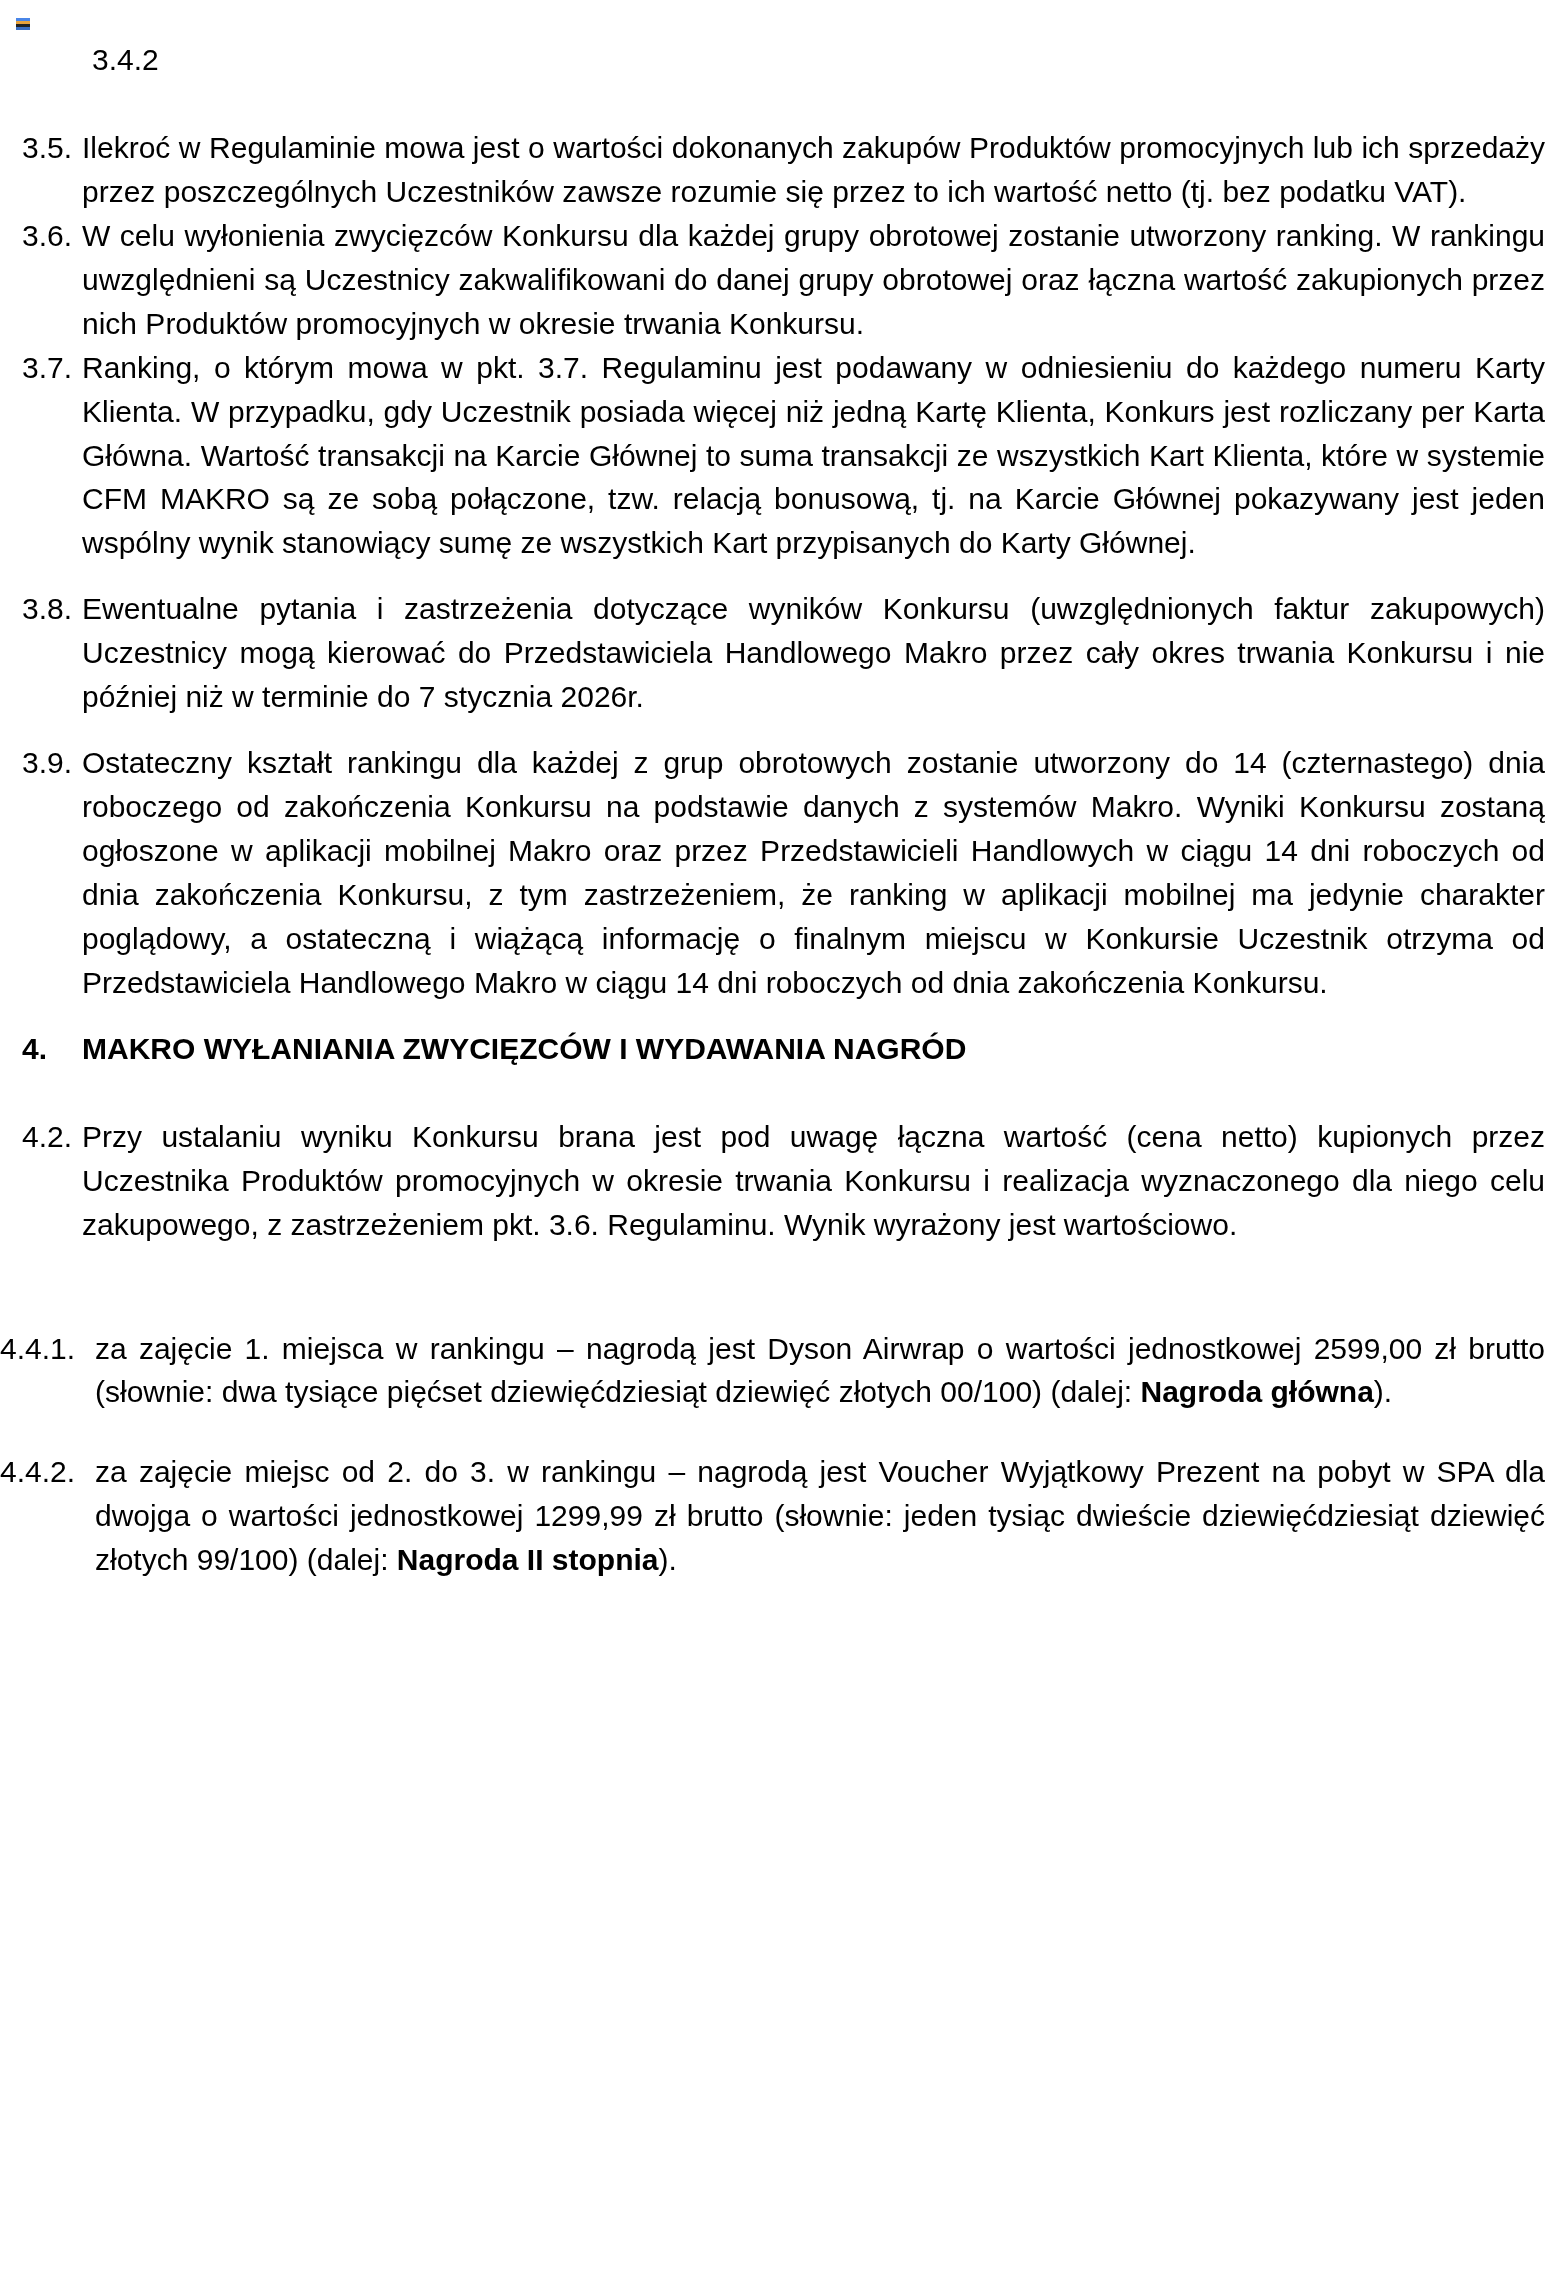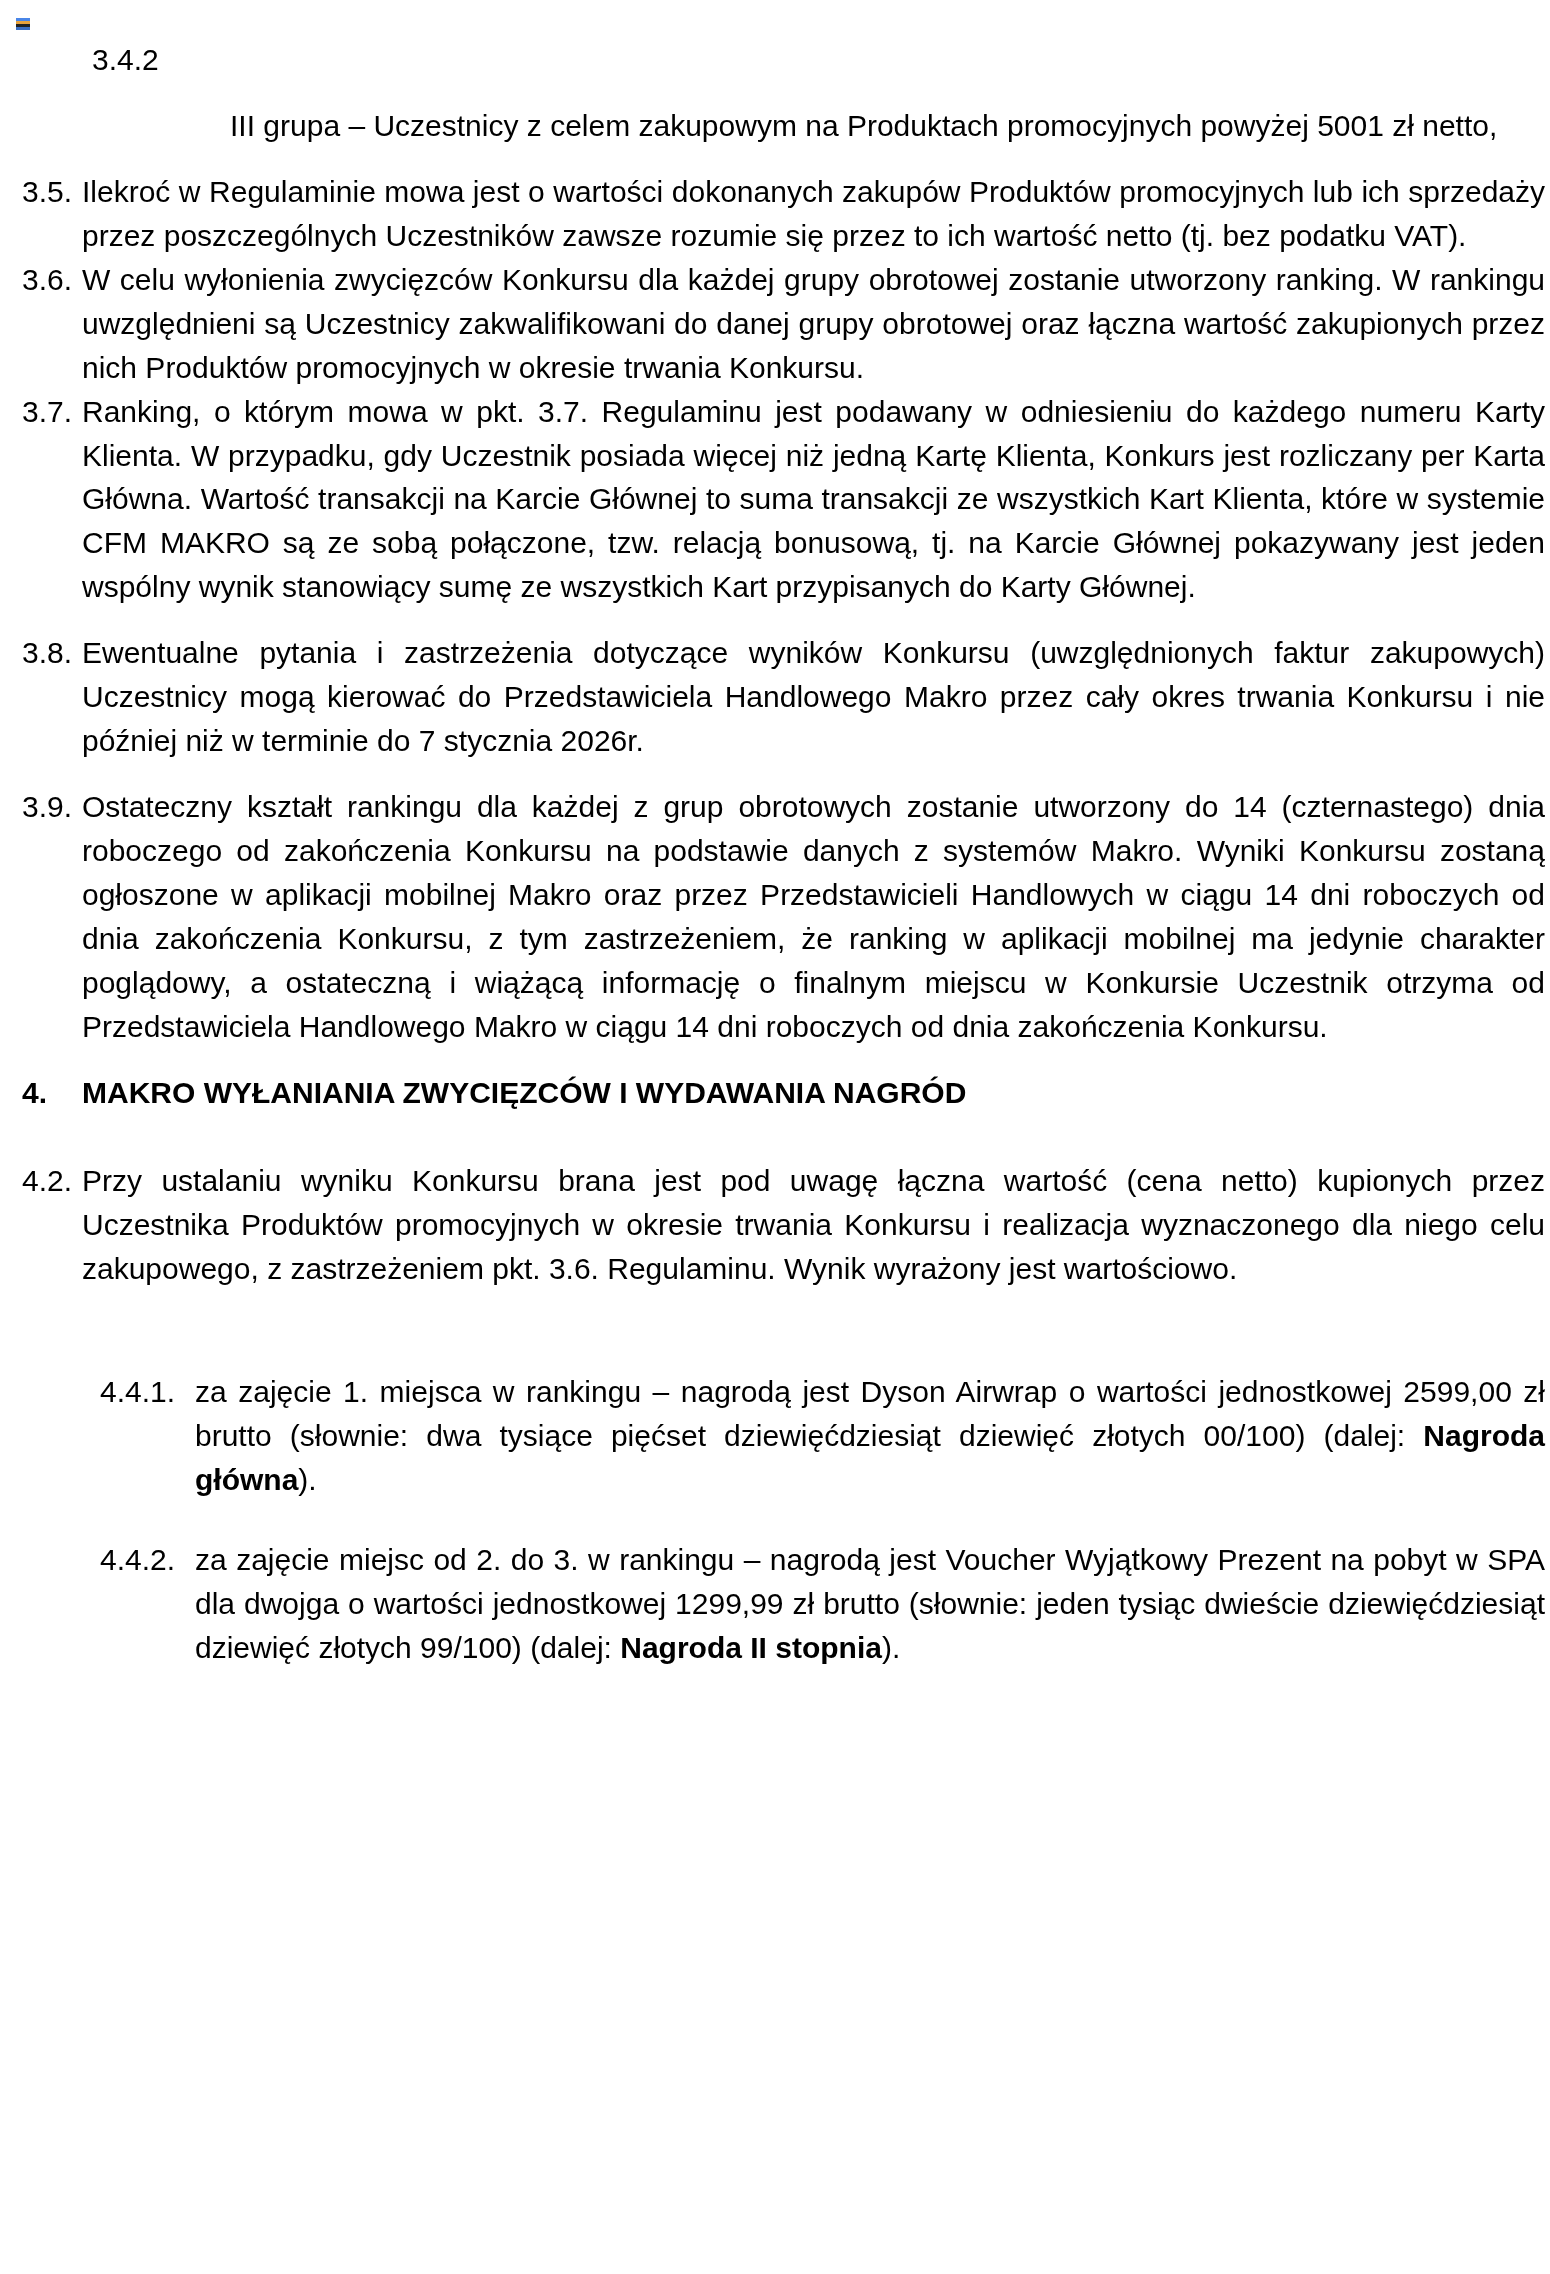--- a/index.html
+++ b/index.html
@@ -75,21 +75,21 @@
 
   
   .lvl1 { padding-left: 22px; margin-bottom: 0; }
   .lvl1 > .num { width: 60px; }
 
   
   .lvl3 { padding-left: 92px; }
   .lvl3 > .num { width: 138px; margin-top: 32px; }
 
   
-  .lvl3b { padding-left: 100px; }
+  .lvl3b { }
   .lvl3b > .num { width: 95px; }
 
   .gap-sm { height: 22px; }
   .gap-md { height: 36px; }
 
   .heading {
     font-weight: bold;
   }
   .heading .num { font-weight: bold; }
   .heading .body { text-align: left; font-weight: bold; }
@@ -109,26 +109,20 @@
   </span>
 
   <div style="height:6px"></div>
 
   <div class="clause lvl3">
     <div class="num">3.4.2</div>
   </div>
 
   <div class="gap-sm"></div>
 
-  <div class="clause lvl3">
-    <div class="num"></div>
-    <div class="body">
-      <p>III grupa – Uczestnicy z celem zakupowym na Produktach promocyjnych powyżej 5001 zł netto,</p>
-    </div>
-  </div>
 
   <div class="gap-sm"></div>
 
   <div class="clause lvl1">
     <div class="num">3.5.</div>
     <div class="body">
       <p>Ilekroć w Regulaminie mowa jest o wartości dokonanych zakupów Produktów promocyjnych lub ich sprzedaży przez poszczególnych Uczestników zawsze rozumie się przez to ich wartość netto (tj. bez podatku VAT).</p>
     </div>
   </div>
 

